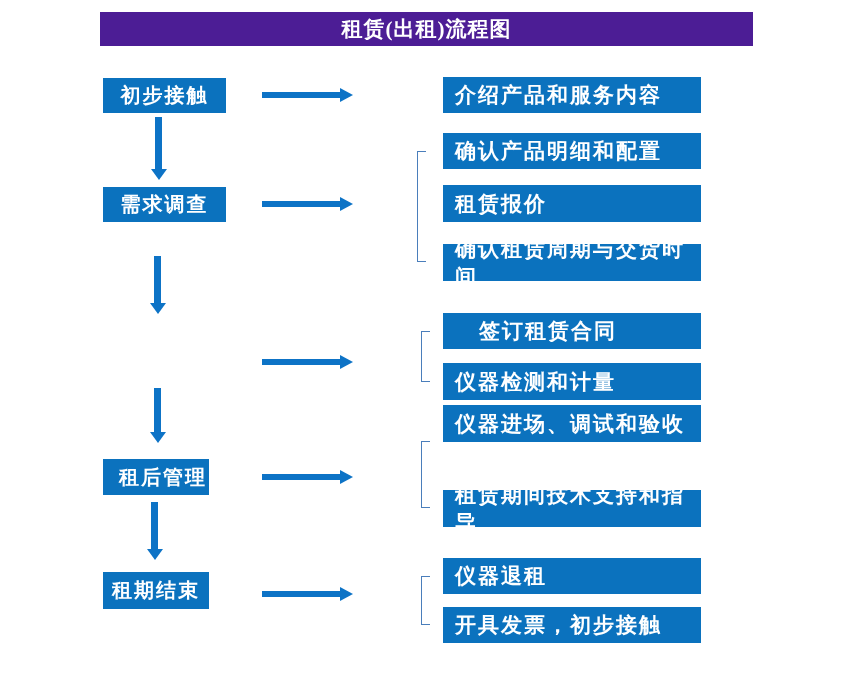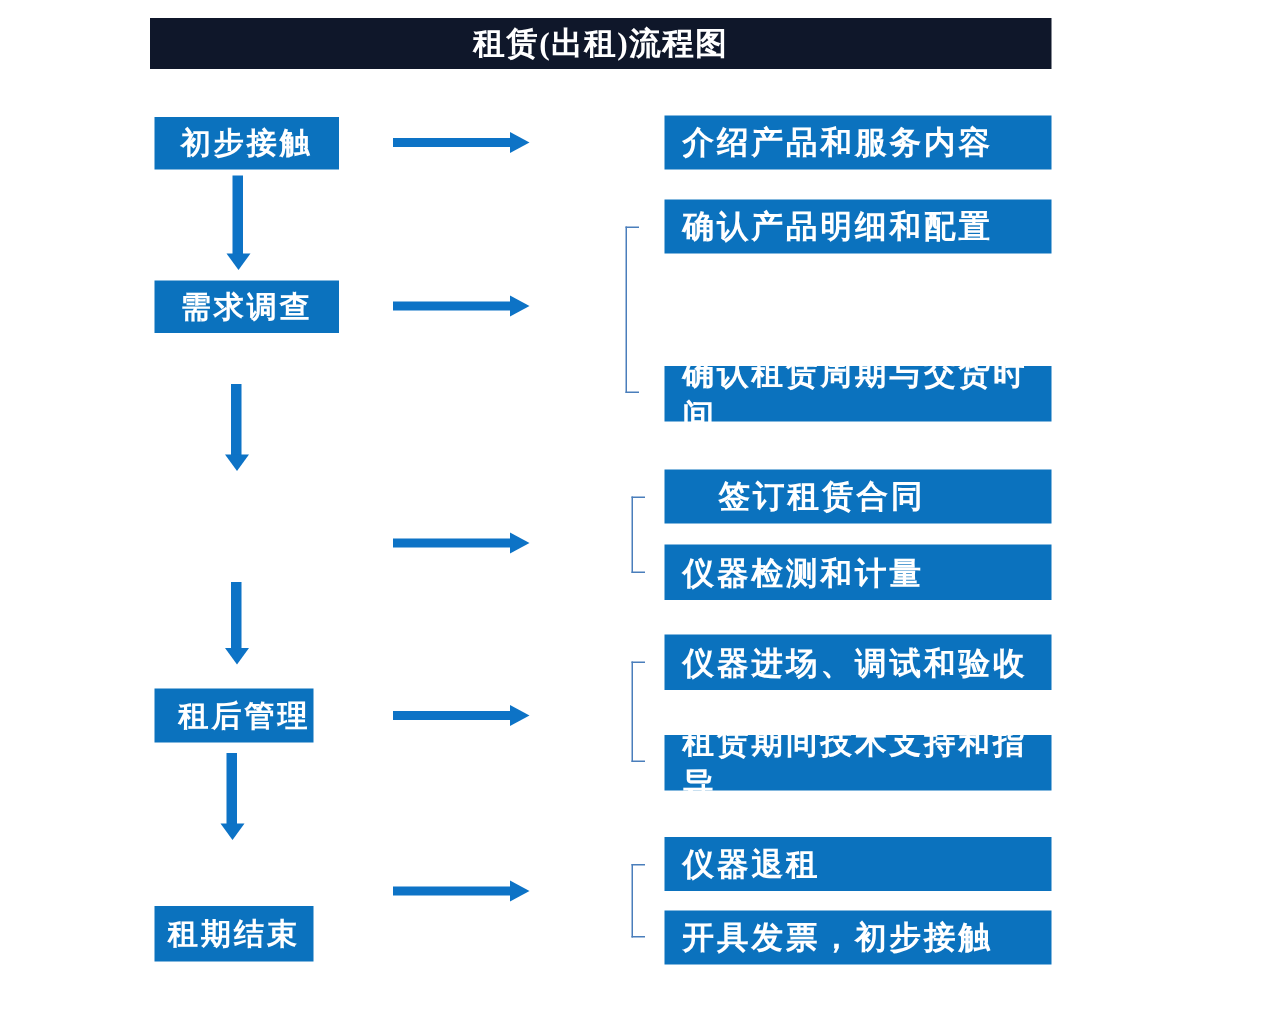--- a/index.html
+++ b/index.html
@@ -9,22 +9,22 @@
     width: 844px;
     height: 688px;
     background: #ffffff;
     overflow: hidden;
     font-family: "Liberation Serif", "DejaVu Serif", serif;
     font-weight: bold;
     color: #ffffff;
   }
   .titlebar {
     position: absolute;
-    left: 100px; top: 12px; width: 601px; height: 34px;
-    background: #0f172a;
+    left: 100px; top: 12px; width: 653px; height: 34px;
+    background: #4c1d95;
     display: flex; align-items: center; justify-content: center;
     font-size: 21px; letter-spacing: 1px;
   }
   .stage {
     position: absolute;
     background: #0b72be;
     display: flex; align-items: center; justify-content: center;
     font-size: 20px; letter-spacing: 2px;
   }
   .detail {
@@ -70,21 +70,21 @@
 </head>
 <body>
 
 <div class="canvas">
 
   <div class="titlebar">租赁(出租)流程图</div>
 
   <div class="stage" style="left:103px; top:78px;  width:123px; height:35px;">初步接触</div>
   <div class="stage" style="left:103px; top:187px; width:123px; height:35px;">需求调查</div>
   <div class="stage" style="left:103px; top:459px; width:106px; height:36px;padding-left:14px;">租后管理</div>
-  <div class="stage" style="left:103px; top:604px; width:106px; height:37px;">租期结束</div>
+  <div class="stage" style="left:103px; top:572px; width:106px; height:37px;">租期结束</div>
 
   <div class="varrow" style="left:151px; top:117px; height:63px;">
     <div class="shaft"></div>
       <div class="head"></div>
   </div>
   <div class="varrow" style="left:150px; top:256px; height:58px;">
     <div class="shaft"></div>
       <div class="head"></div>
   </div>
   <div class="varrow" style="left:150px; top:388px; height:55px;">
@@ -117,21 +117,22 @@
       <div class="head"></div>
   </div>
 
   <div class="bracket" style="left:417px; top:151px; height:111px;"></div>
   <div class="bracket" style="left:421px; top:331px; height:51px;"></div>
   <div class="bracket" style="left:421px; top:441px; height:67px;"></div>
   <div class="bracket" style="left:421px; top:576px; height:49px;"></div>
 
   <div class="detail" style="top:77px;  height:36px;">介绍产品和服务内容</div>
   <div class="detail" style="top:133px; height:36px;">确认产品明细和配置</div>
+  <div class="detail" style="top:185px; height:37px;">租赁报价</div>
   <div class="detail" style="top:244px; height:37px;">确认租赁周期与交货时间</div>
   <div class="detail" style="top:313px; height:36px;padding-left:36px;">签订租赁合同</div>
   <div class="detail" style="top:363px; height:37px;text-align:center;">仪器检测和计量</div>
-  <div class="detail" style="top:423px; height:37px;">仪器进场、调试和验收</div>
+  <div class="detail" style="top:405px; height:37px;">仪器进场、调试和验收</div>
   <div class="detail" style="top:558px; height:36px;">仪器退租</div>
   <div class="detail" style="top:490px; height:37px;">租赁期间技术支持和指导</div>
   <div class="detail" style="top:607px; height:36px;">开具发票，初步接触</div>
 
 </div>
 
 </body></html>

